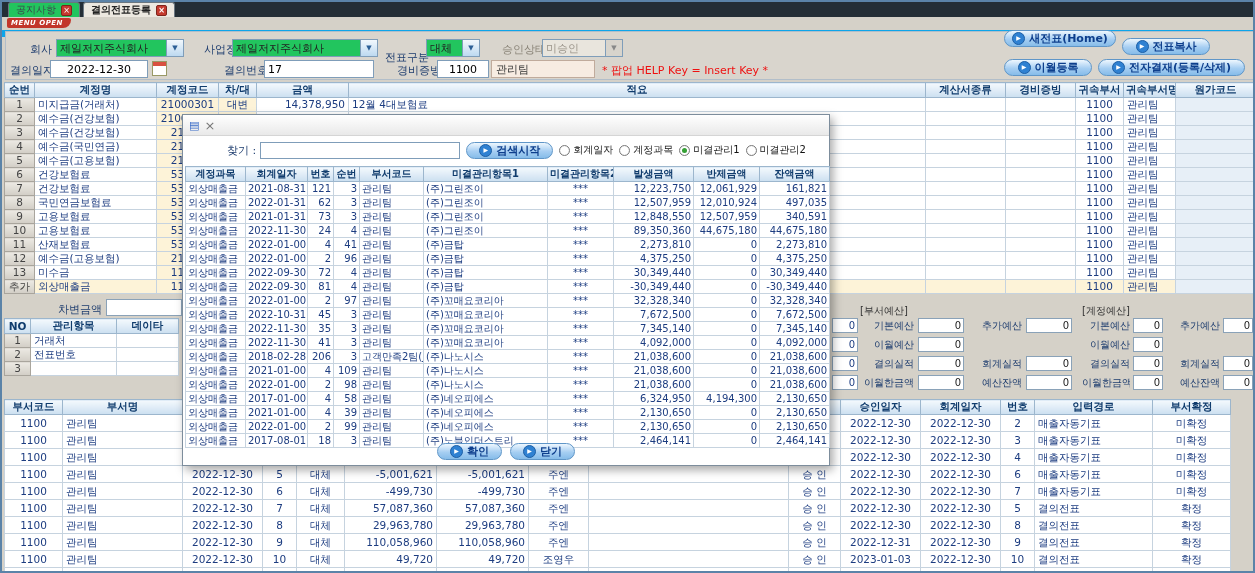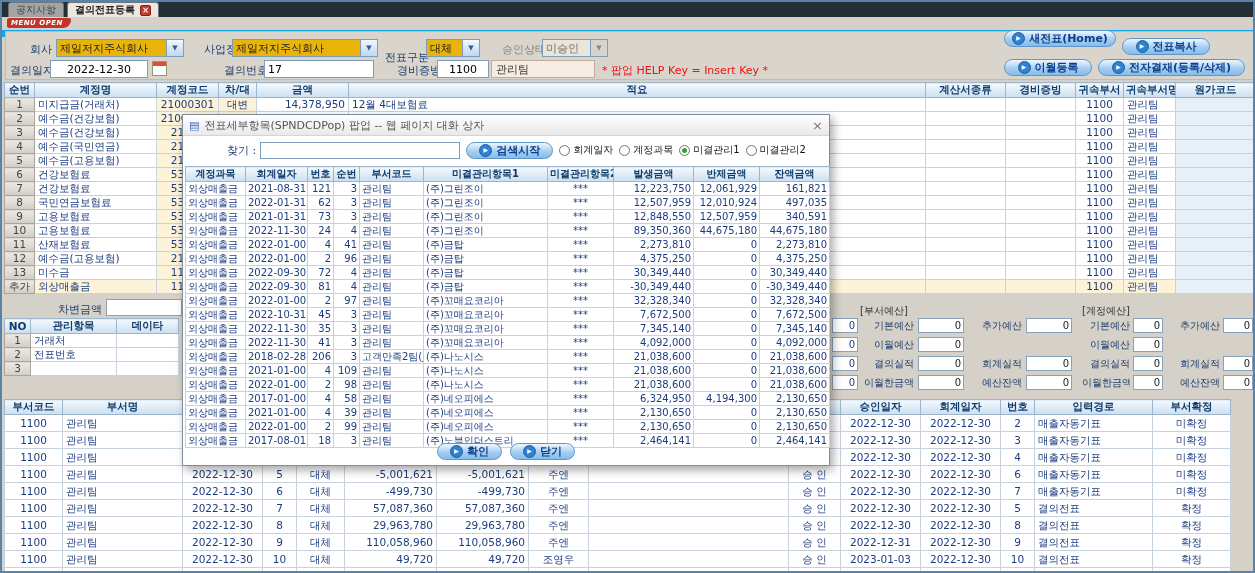--- a/index.html
+++ b/index.html
@@ -5,32 +5,32 @@
   body{margin:0;background:#9aa5ad;}
   .app{position:relative;width:1255px;height:573px;overflow:hidden;background:#d5d1c8;
        border:2px solid #5b83a8;box-sizing:border-box;
        font-family:"DejaVu Sans","Liberation Sans",sans-serif;font-size:11px;color:#222;}
 
   
   .tabbar{position:absolute;left:0;top:0;width:100%;height:15px;background:#242e36;
           display:flex;align-items:flex-end;padding-left:6px;box-sizing:border-box;gap:3px;}
   .tab{display:inline-flex;align-items:center;gap:5px;height:14px;padding:0 7px;font-size:10px;
        border:1px solid #6a7680;border-bottom:none;border-radius:3px 3px 0 0;white-space:nowrap;}
-  .tab.inactive{background:#a3a3a3;color:#3d454c;flex-direction:column;}
+  .tab.inactive{background:#22c55e;color:#3d454c;}
   .tab.active{background:#ece8e0;color:#222;font-weight:bold;}
   .tabx{width:11px;height:11px;background:#c43a2e;border:1px solid #7e241c;color:#fff;
         font-size:8px;line-height:10px;text-align:center;border-radius:2px;box-sizing:border-box;}
   .menustrip{position:absolute;left:0;top:15px;width:100%;height:13px;background:#d5d1c8;border-bottom:7px solid #0ea5e9;}
   .menuopen{position:absolute;left:5px;top:1px;background:#c2352a;color:#fff;font-size:7px;font-weight:bold;
             font-style:italic;padding:1px 8px 1px 4px;border-radius:2px 2px 8px 2px;letter-spacing:.5px;}
 
   .formpanel{position:absolute;left:3px;top:29px;width:1249px;height:49px;border:1px solid #b2bec9;
              background:#d9d5cd;box-sizing:border-box;}
   .flabel{position:absolute;color:#1d3c6e;font-size:11px;white-space:nowrap;}
-  .sel{position:absolute;display:flex;align-items:center;height:18px;border:1px solid #7f9db9;background:#eab308;box-sizing:border-box;}
+  .sel{position:absolute;display:flex;align-items:center;height:18px;border:1px solid #7f9db9;background:#22c55e;box-sizing:border-box;}
   .sel .txt{flex:1;padding:0 3px;font-size:11px;overflow:hidden;white-space:nowrap;}
   .sel .arr{width:16px;align-self:stretch;background:linear-gradient(#f2f8fd,#bdd9f0);
             border-left:1px solid #7f9db9;color:#2c5f96;font-size:7px;display:flex;align-items:center;justify-content:center;}
   .sel.dis{background:#e9e5dd;}
   .sel.dis .txt{color:#9a948a;}
   .sel.dis .arr{background:#d8d4cc;color:#888;}
   .tinput{position:absolute;height:18px;border:1px solid #7f9db9;background:#fff;box-sizing:border-box;
           font-family:inherit;font-size:11px;padding:0 3px;}
   .t-center{text-align:center;}
   .robox{position:absolute;height:18px;border:1px solid #c0ab9c;background:#f7ece2;box-sizing:border-box;
@@ -128,21 +128,21 @@
     <span class="arr">▼</span>
   </div>
 
   <span class="flabel" style="left:383px;top:40px;margin-top:8px;">전표구분</span>
   <div class="sel" style="left:424px;top:37px;width:54px;">
     <span class="txt">대체</span>
     <span class="arr">▼</span>
   </div>
 
   <span class="flabel" style="left:500px;top:40px;color:#8a8478;">승인상태</span>
-  <div class="sel dis" style="left:540px;top:37px;width:66px;font-weight:bold;">
+  <div class="sel dis" style="left:540px;top:37px;width:81px;">
     <span class="txt">미승인</span>
     <span class="arr">▼</span>
   </div>
 
   <div class="pill" style="left:1002px;top:28px;width:112px;">
     <span class="bico">▶</span>
     <span>새전표(Home)</span>
   </div>
   <div class="pill" style="left:1120px;top:36px;width:88px;">
     <span class="bico">▶</span>
@@ -673,21 +673,20 @@
           <td class="c-c"></td>
           <td class="c-l"></td>
           <td class="c-c"></td>
         </tr>
       </tbody>
   </table>
 
   <div class="popup">
     <div class="ptitle">
       <span class="dlg">▤</span>
-      <span class="txt">전표세부항목(SPNDCDPop) 팝업 -- 웹 페이지 대화 상자</span>
       <span class="x">×</span>
     </div>
 
     <div class="psearch">
       <span class="lbl">찾기 :</span>
       <input value="" style="">
       <div class="pill stat">
         <span class="bico">▶</span>
         <span>검색시작</span>
       </div>

